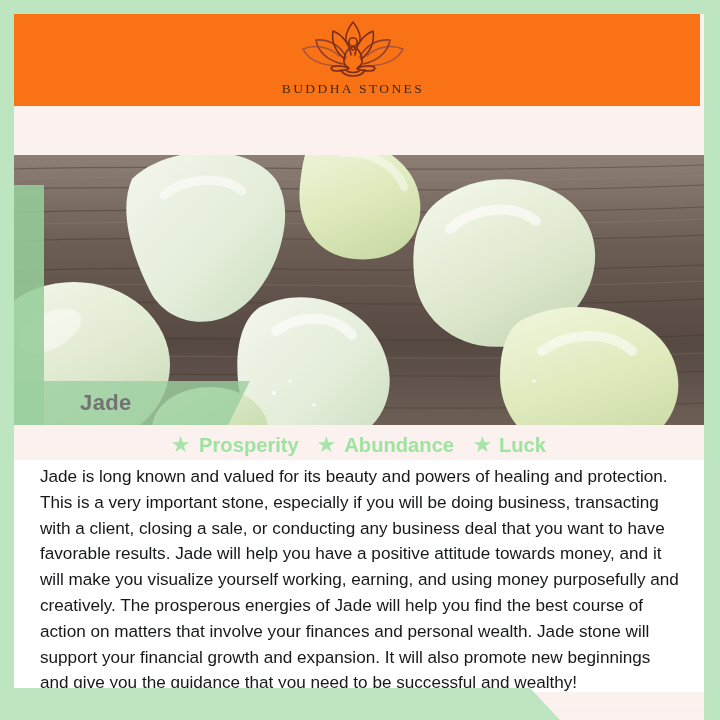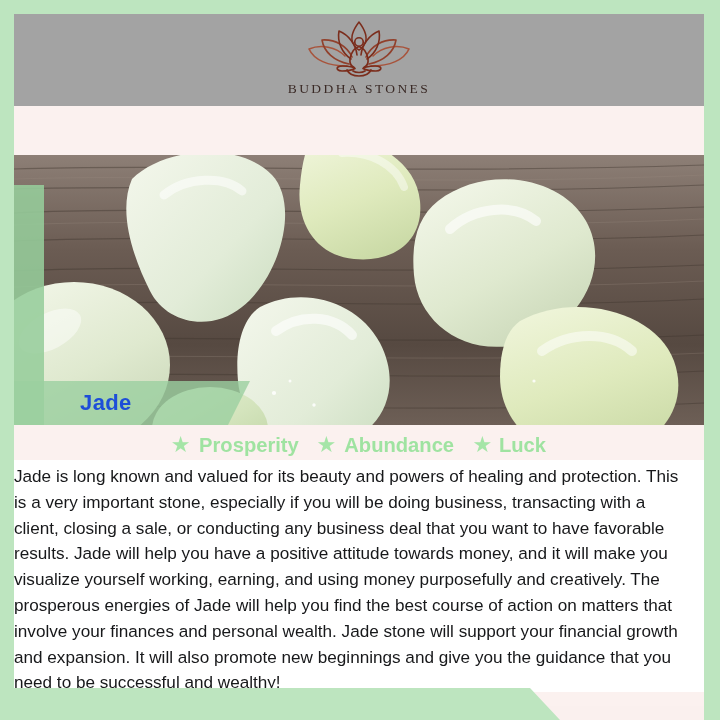--- a/index.html
+++ b/index.html
@@ -50,23 +50,23 @@
   .panel {
     position: absolute;
     left: 14px; top: 14px;
     width: 690px; height: 692px;
     background: #fbf1ef;
   }
 
   
   .header {
     position: absolute;
-    left: 14px; top: 14px;
+    left: 8px; top: 14px;
     width: 692px; height: 92px;
-    background: #a3a3a3;
+    background: #f97316;
   }
   .logo-wrap {
     position: absolute;
     left: 0; top: 0;
     width: 690px;
     display: flex;
     flex-direction: column;
     align-items: center;
     justify-content: flex-start;
     padding-top: 4px;
@@ -131,21 +131,21 @@
     width: 236px; height: 44px;
     background: rgba(155, 208, 160, 0.80);
     clip-path: polygon(0 0, 236px 0, 214px 44px, 0 44px);
     display: flex;
     align-items: center;
   }
   .jade-label {
     font-family: "Liberation Sans", sans-serif;
     font-weight: bold;
     font-size: 22px;
-    color: #1d4ed8;
+    color: #737373;
     margin-left: 66px;
     letter-spacing: 0.4px;
   }
 
   
   .benefits {
     position: absolute;
     left: 14px; top: 430px;
     width: 690px; height: 30px;
     display: flex;
@@ -172,21 +172,21 @@
     transform: scaleX(0.96);
   }
 
   
   .body-block {
     position: absolute;
     left: 14px; top: 460px;
     width: 690px; height: 232px;
     background: #ffffff;
     box-sizing: border-box;
-    padding: 4px 12px 0 0;
+    padding: 4px 12px 0 26px;
   }
   .body-text {
     font-family: "Liberation Sans Narrow", "Liberation Sans", sans-serif;
     font-size: 17.4px;
     line-height: 25.8px;
     color: #17181a;
     text-align: left;
     margin: 0;
     transform: scaleX(0.985);
     transform-origin: left top;

